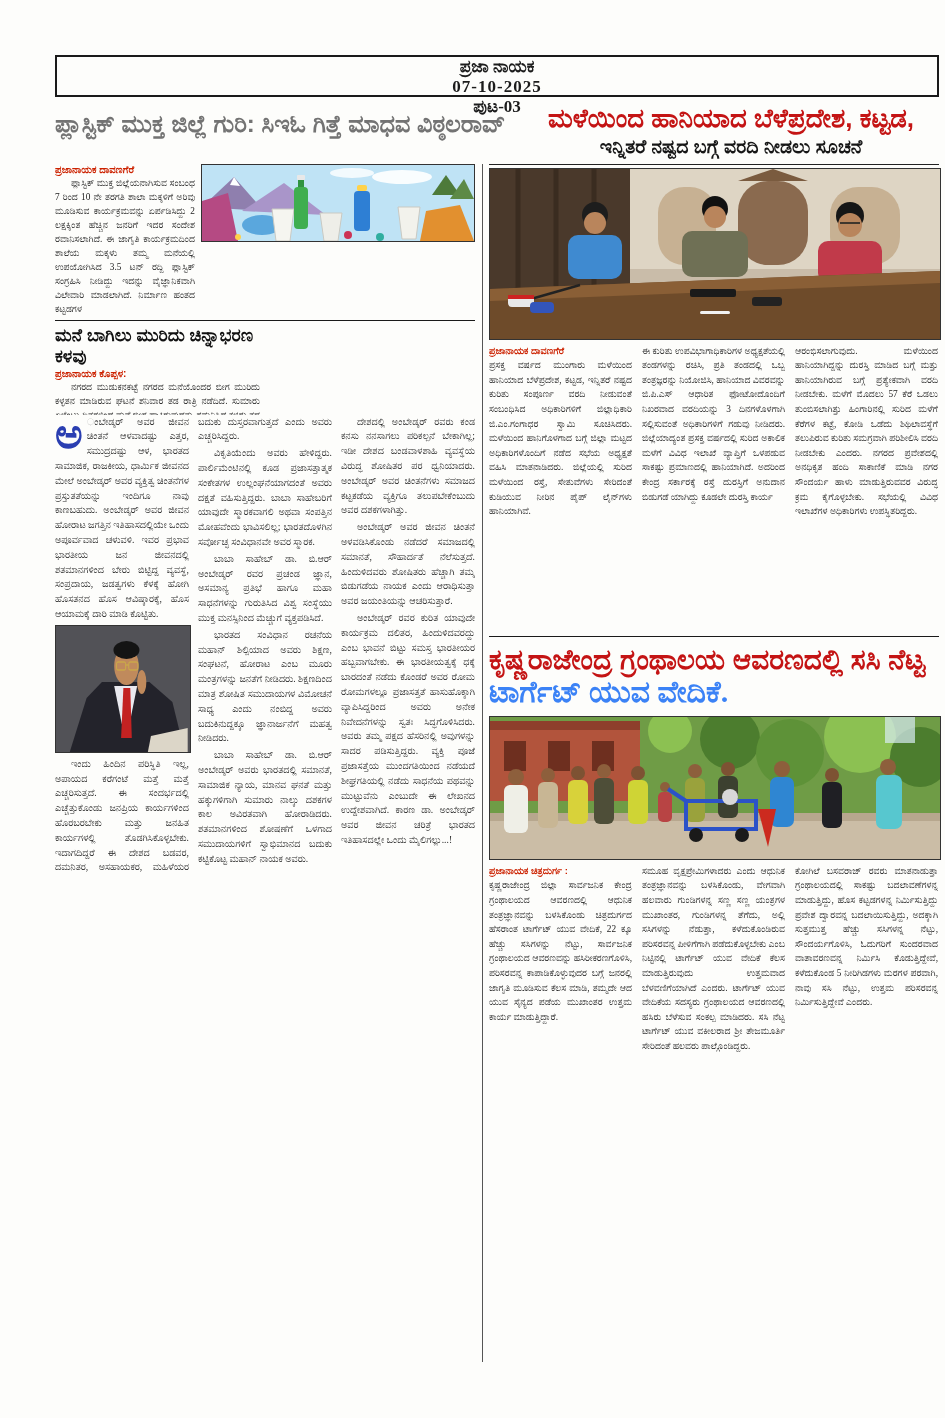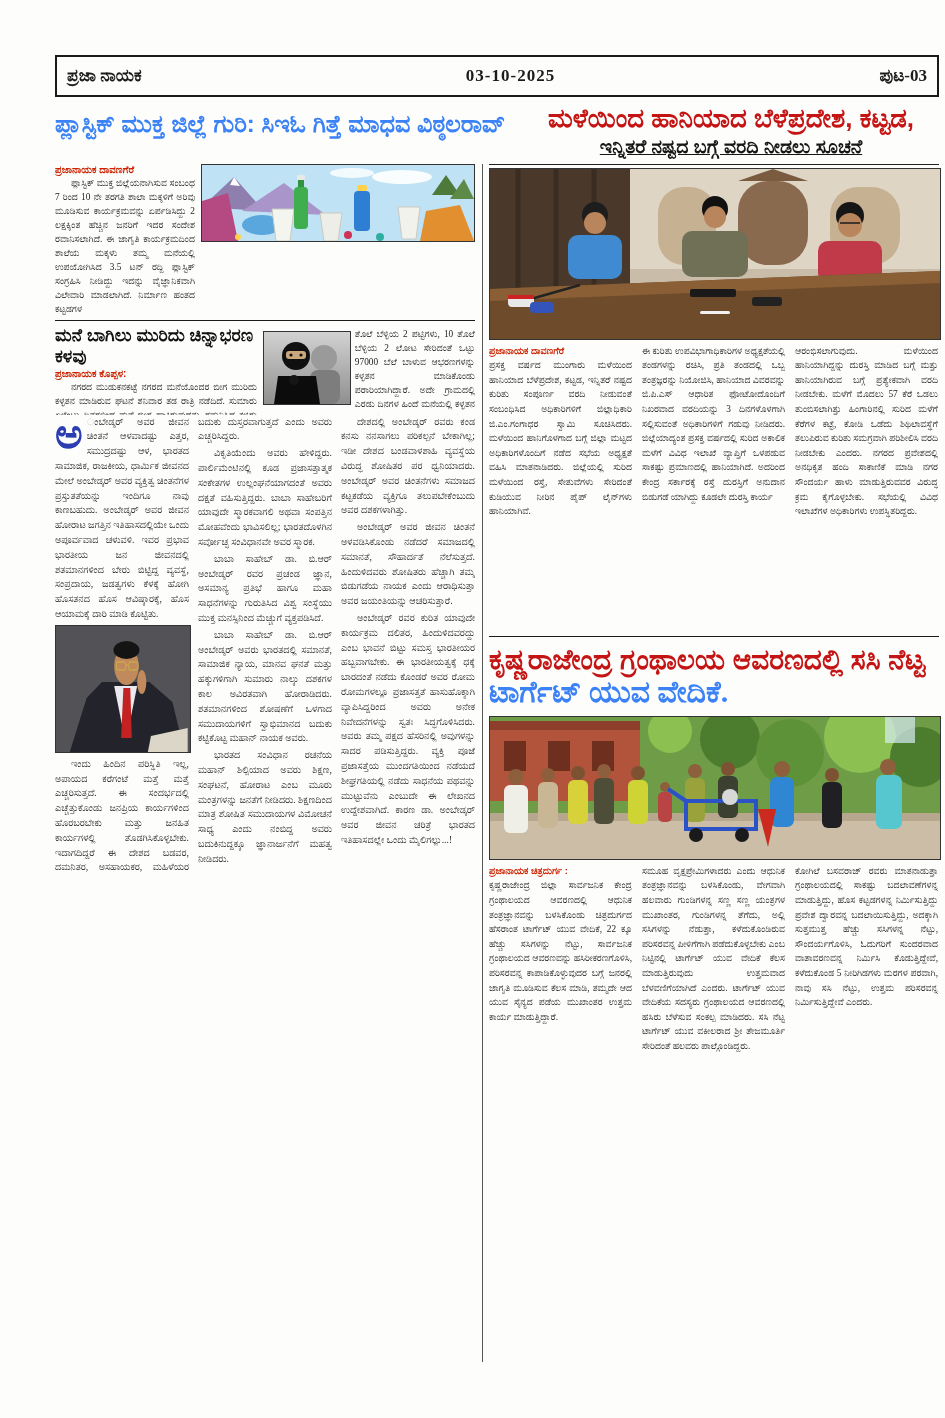--- a/index.html
+++ b/index.html
@@ -2,30 +2,30 @@
 <html><head>
 <meta charset="utf-8">
 <style>
   html,body{margin:0;padding:0;background:#e9e7e2;}
   .page{position:relative;width:945px;height:1418px;background:#fdfdfb;margin:0 auto;
         font-family:"Liberation Serif",serif;color:#1c1c1c;overflow:hidden;}
   .inner{position:absolute;left:55px;top:55px;width:884px;}
 
   
   .masthead{border:2px solid #1a1a1a;display:flex;justify-content:space-between;align-items:center;
-            height:38px;padding:0 10px;font-weight:bold;font-size:17px;}
+            height:38px;padding:0 10px;font-weight:bold;font-size:17px;flex-direction:column;}
   .masthead .date{letter-spacing:1px;}
 
   
   .hl-row{display:flex;margin-top:7px;}
-  .hl-left{width:468px;color:#3b82f6;font-family:"Liberation Sans",sans-serif;
+  .hl-left{width:468px;color:#737373;font-family:"Liberation Sans",sans-serif;
            font-weight:bold;font-size:24px;line-height:1.15;padding-top:6px;}
   .hl-right{width:416px;text-align:center;}
   .hl-right .red{color:#c41414;font-family:"Liberation Sans",sans-serif;font-weight:bold;font-size:26px;line-height:1.1;}
-  .hl-right .black{color:#161616;font-family:"Liberation Sans",sans-serif;font-weight:bold;font-size:19px;margin-top:3px;text-decoration:underline;}
+  .hl-right .black{color:#161616;font-family:"Liberation Sans",sans-serif;font-weight:bold;font-size:19px;margin-top:3px;}
 
   
   .content{display:flex;margin-top:6px;}
   .left-region{width:420px;}
   .v-divider{width:0;border-left:1px solid #555;margin:0 6px 0 7px;}
   .right-region{width:450px;border-top:1.5px solid #222;padding-top:3px;}
 
   .dateline{color:#cc2200;font-weight:bold;font-size:10px;font-family:"Liberation Sans",sans-serif;}
   .body{font-size:9.3px;line-height:14px;text-align:justify;margin:0;text-indent:16px;}
   .body.noindent{text-indent:0;}
@@ -34,21 +34,21 @@
   .a1{display:flex;gap:6px;height:152px;overflow:hidden;}
   .a1c1{width:140px;}
   .a1c2{width:274px;}
   figure{margin:0;}
   .photo{border:1px solid #333;display:block;}
   .a1-below{column-count:2;column-gap:8px;margin-top:4px;height:66px;overflow:hidden;}
 
   .hrule{border:none;border-top:1.5px solid #1a1a1a;margin:4px 0;}
 
   
-  .a2{display:flex;gap:6px;height:90px;overflow:hidden;margin-top:2px;}
+  .a2{display:flex;gap:6px;height:90px;overflow:hidden;margin-top:2px;flex-direction:column;}
   .a2c1{width:205px;}
   .a2 h2{margin:0 0 1px 0;font-family:"Liberation Sans",sans-serif;font-size:17.5px;color:#111;}
   .a2c2{width:86px;padding-top:6px;}
   .a2c3{width:122px;padding-top:2px;}
 
   
   .special-box{position:relative;border:2px solid #111;outline:1px solid #111;outline-offset:3px;
                margin:12px 2px 8px 2px;padding:6px 4px 7px 4px;text-align:center;}
   .special-label{position:absolute;top:-7px;left:12px;background:#fdfdfb;color:#cc2200;
                  font-family:"Liberation Sans",sans-serif;font-weight:bold;font-size:9.5px;padding:0 5px;}
@@ -77,21 +77,21 @@
   .lib-head .black{color:#3b82f6;font-family:"Liberation Serif",serif;font-weight:bold;font-size:30px;line-height:1.15;}
 </style>
 </head>
 <body>
 
 <div class="page">
   <div class="inner">
 
     <header class="masthead">
       <span>ಪ್ರಜಾ ನಾಯಕ</span>
-      <span class="date">03-10-2025</span>
+      <span class="date">07-10-2025</span>
       <span>ಪುಟ-03</span>
     </header>
 
     <div class="hl-row">
       <div class="hl-left">ಪ್ಲಾಸ್ಟಿಕ್ ಮುಕ್ತ ಜಿಲ್ಲೆ ಗುರಿ: ಸಿಇಓ ಗಿತ್ತೆ ಮಾಧವ ವಿಠ್ಠಲರಾವ್</div>
       <div class="hl-right">
         <div class="red">ಮಳೆಯಿಂದ ಹಾನಿಯಾದ ಬೆಳೆಪ್ರದೇಶ, ಕಟ್ಟಡ,</div>
         <div class="black">ಇನ್ನಿತರೆ ನಷ್ಟದ ಬಗ್ಗೆ ವರದಿ ನೀಡಲು ಸೂಚನೆ</div>
       </div>
     </div>
@@ -186,22 +186,22 @@
               <rect x="79" y="36" width="12" height="8" rx="2" fill="none" stroke="#caa84a" stroke-width="1.4"></rect>
               <rect x="95" y="36" width="12" height="8" rx="2" fill="none" stroke="#caa84a" stroke-width="1.4"></rect>
               <line x1="91" y1="39" x2="95" y2="39" stroke="#caa84a" stroke-width="1.4"></line>
               <ellipse cx="112" cy="56" rx="6" ry="12" fill="#c08a5c"></ellipse>
               <polygon points="120,126 172,126 172,102 124,110" fill="#dcd6c8"></polygon>
             </svg>
           </figure>
           <p>ಇಂದು ಹಿಂದಿನ ಪರಿಸ್ಥಿತಿ ಇಲ್ಲ, ಅಪಾಯದ ಕರೆಗಂಟೆ ಮತ್ತೆ ಮತ್ತೆ ಎಚ್ಚರಿಸುತ್ತದೆ. ಈ ಸಂದರ್ಭದಲ್ಲಿ ಎಚ್ಚೆತ್ತುಕೊಂಡು ಜನಪ್ರಿಯ ಕಾರ್ಯಗಳಿಂದ ಹೊರಬರಬೇಕು ಮತ್ತು ಜನಹಿತ ಕಾರ್ಯಗಳಲ್ಲಿ ತೊಡಗಿಸಿಕೊಳ್ಳಬೇಕು. ಇದಾಗದಿದ್ದರೆ ಈ ದೇಶದ ಬಡವರ, ದಮನಿತರ, ಅಸಹಾಯಕರ, ಮಹಿಳೆಯರ ಬದುಕು ದುಸ್ತರವಾಗುತ್ತದೆ ಎಂದು ಅವರು ಎಚ್ಚರಿಸಿದ್ದರು.</p>
           <p>ವಿಕೃತಿಯೆಂದು ಅವರು ಹೇಳಿದ್ದರು. ಪಾರ್ಲಿಮೆಂಟಿನಲ್ಲಿ ಕೂಡ ಪ್ರಜಾಸತ್ತಾತ್ಮಕ ಸಂಕೇತಗಳ ಉಲ್ಲಂಘನೆಯಾಗದಂತೆ ಅವರು ದಕ್ಷತೆ ವಹಿಸುತ್ತಿದ್ದರು. ಬಾಬಾ ಸಾಹೇಬರಿಗೆ ಯಾವುದೇ ಸ್ಮಾರಕವಾಗಲಿ ಅಥವಾ ಸಂಪತ್ತಿನ ಮೋಹವೆಂದು ಭಾವಿಸಲಿಲ್ಲ; ಭಾರತದೊಳಗಿನ ಸರ್ವೋಚ್ಛ ಸಂವಿಧಾನವೇ ಅವರ ಸ್ಮಾರಕ.</p>
           <p>ಬಾಬಾ ಸಾಹೇಬ್ ಡಾ. ಬಿ.ಆರ್ ಅಂಬೇಡ್ಕರ್ ರವರ ಪ್ರಚಂಡ ಜ್ಞಾನ, ಅಸಮಾನ್ಯ ಪ್ರತಿಭೆ ಹಾಗೂ ಮಹಾ ಸಾಧನೆಗಳನ್ನು ಗುರುತಿಸಿದ ವಿಶ್ವ ಸಂಸ್ಥೆಯು ಮುಕ್ತ ಮನಸ್ಸಿನಿಂದ ಮೆಚ್ಚುಗೆ ವ್ಯಕ್ತಪಡಿಸಿದೆ.</p>
+          <p>ಭಾರತದ ಸಂವಿಧಾನ ರಚನೆಯ ಮಹಾನ್ ಶಿಲ್ಪಿಯಾದ ಅವರು ಶಿಕ್ಷಣ, ಸಂಘಟನೆ, ಹೋರಾಟ ಎಂಬ ಮೂರು ಮಂತ್ರಗಳನ್ನು ಜನತೆಗೆ ನೀಡಿದರು. ಶಿಕ್ಷಣದಿಂದ ಮಾತ್ರ ಶೋಷಿತ ಸಮುದಾಯಗಳ ವಿಮೋಚನೆ ಸಾಧ್ಯ ಎಂದು ನಂಬಿದ್ದ ಅವರು ಬದುಕಿನುದ್ದಕ್ಕೂ ಜ್ಞಾನಾರ್ಜನೆಗೆ ಮಹತ್ವ ನೀಡಿದರು.</p>
           <p>ಬಾಬಾ ಸಾಹೇಬ್ ಡಾ. ಬಿ.ಆರ್ ಅಂಬೇಡ್ಕರ್ ಅವರು ಭಾರತದಲ್ಲಿ ಸಮಾನತೆ, ಸಾಮಾಜಿಕ ನ್ಯಾಯ, ಮಾನವ ಘನತೆ ಮತ್ತು ಹಕ್ಕುಗಳಿಗಾಗಿ ಸುಮಾರು ನಾಲ್ಕು ದಶಕಗಳ ಕಾಲ ಅವಿರತವಾಗಿ ಹೋರಾಡಿದರು. ಶತಮಾನಗಳಿಂದ ಶೋಷಣೆಗೆ ಒಳಗಾದ ಸಮುದಾಯಗಳಿಗೆ ಸ್ವಾಭಿಮಾನದ ಬದುಕು ಕಟ್ಟಿಕೊಟ್ಟ ಮಹಾನ್ ನಾಯಕ ಅವರು.</p>
-          <p>ಭಾರತದ ಸಂವಿಧಾನ ರಚನೆಯ ಮಹಾನ್ ಶಿಲ್ಪಿಯಾದ ಅವರು ಶಿಕ್ಷಣ, ಸಂಘಟನೆ, ಹೋರಾಟ ಎಂಬ ಮೂರು ಮಂತ್ರಗಳನ್ನು ಜನತೆಗೆ ನೀಡಿದರು. ಶಿಕ್ಷಣದಿಂದ ಮಾತ್ರ ಶೋಷಿತ ಸಮುದಾಯಗಳ ವಿಮೋಚನೆ ಸಾಧ್ಯ ಎಂದು ನಂಬಿದ್ದ ಅವರು ಬದುಕಿನುದ್ದಕ್ಕೂ ಜ್ಞಾನಾರ್ಜನೆಗೆ ಮಹತ್ವ ನೀಡಿದರು.</p>
           <p>ದೇಶದಲ್ಲಿ ಅಂಬೇಡ್ಕರ್ ರವರು ಕಂಡ ಕನಸು ನನಸಾಗಲು ಪರಿಕಲ್ಪನೆ ಬೇಕಾಗಿಲ್ಲ; ಇಡೀ ದೇಶದ ಬಂಡವಾಳಶಾಹಿ ವ್ಯವಸ್ಥೆಯ ವಿರುದ್ಧ ಶೋಷಿತರ ಪರ ಧ್ವನಿಯಾದರು. ಅಂಬೇಡ್ಕರ್ ಅವರ ಚಿಂತನೆಗಳು ಸಮಾಜದ ಕಟ್ಟಕಡೆಯ ವ್ಯಕ್ತಿಗೂ ತಲುಪಬೇಕೆಂಬುದು ಅವರ ದಶಕಗಳಾಗಿತ್ತು.</p>
           <p>ಅಂಬೇಡ್ಕರ್ ಅವರ ಜೀವನ ಚಿಂತನೆ ಅಳವಡಿಸಿಕೊಂಡು ನಡೆದರೆ ಸಮಾಜದಲ್ಲಿ ಸಮಾನತೆ, ಸೌಹಾರ್ದತೆ ನೆಲೆಸುತ್ತದೆ. ಹಿಂದುಳಿದವರು ಶೋಷಿತರು ಹೆಚ್ಚಾಗಿ ತಮ್ಮ ಬಿಡುಗಡೆಯ ನಾಯಕ ಎಂದು ಆರಾಧಿಸುತ್ತಾ ಅವರ ಜಯಂತಿಯನ್ನು ಆಚರಿಸುತ್ತಾರೆ.</p>
           <p>ಅಂಬೇಡ್ಕರ್ ರವರ ಕುರಿತ ಯಾವುದೇ ಕಾರ್ಯಕ್ರಮ ದಲಿತರ, ಹಿಂದುಳಿದವರದ್ದು ಎಂಬ ಭಾವನೆ ಬಿಟ್ಟು ಸಮಸ್ತ ಭಾರತೀಯರ ಹಬ್ಬವಾಗಬೇಕು. ಈ ಭಾರತೀಯತ್ವಕ್ಕೆ ಧಕ್ಕೆ ಬಾರದಂತೆ ನಡೆದು ಕೊಂಡರೆ ಅವರ ರೋಮ ರೋಮಗಳಲ್ಲೂ ಪ್ರಜಾಸತ್ತತೆ ಹಾಸುಹೊಕ್ಕಾಗಿ ವ್ಯಾಪಿಸಿದ್ದರಿಂದ ಅವರು ಅನೇಕ ನಿವೇದನೆಗಳನ್ನು ಸ್ವತಃ ಸಿದ್ಧಗೊಳಿಸಿದರು. ಅವರು ತಮ್ಮ ಪಕ್ಷದ ಹೆಸರಿನಲ್ಲಿ ಅವುಗಳನ್ನು ಸಾದರ ಪಡಿಸುತ್ತಿದ್ದರು. ವ್ಯಕ್ತಿ ಪೂಜೆ ಪ್ರಜಾಸತ್ತೆಯ ಮುಂದಗತಿಯಿಂದ ನಡೆಯದೆ ಶೀಘ್ರಗತಿಯಲ್ಲಿ ನಡೆದು ಸಾಧನೆಯ ಪಥವನ್ನು ಮುಟ್ಟುವೆನು ಎಂಬುದೇ ಈ ಲೇಖನದ ಉದ್ದೇಶವಾಗಿದೆ. ಕಾರಣ ಡಾ. ಅಂಬೇಡ್ಕರ್ ಅವರ ಜೀವನ ಚರಿತ್ರೆ ಭಾರತದ ಇತಿಹಾಸದಲ್ಲೇ ಒಂದು ಮೈಲಿಗಲ್ಲು...!</p>
         </article>
       </div>
 
       <div class="v-divider"></div>
 
       <div class="right-region">
 

